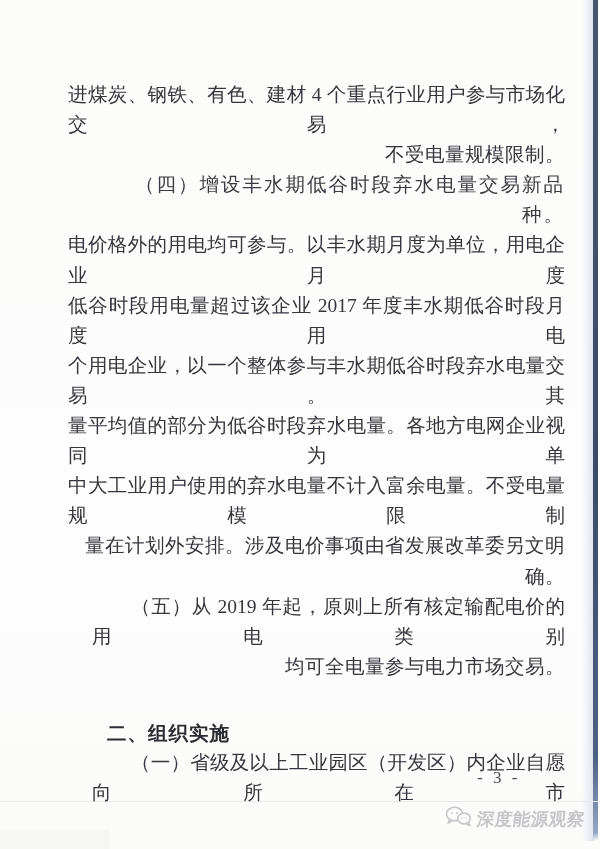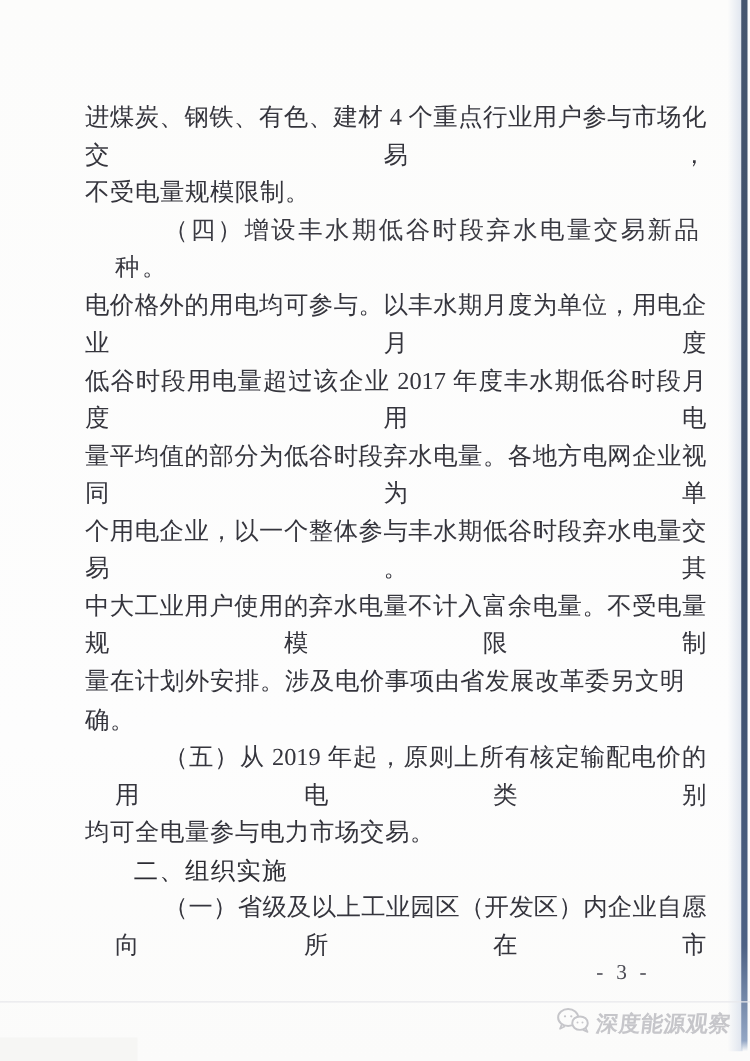--- a/index.html
+++ b/index.html
@@ -16,26 +16,26 @@
     background:linear-gradient(to bottom,#46566f 0%,#3b4b67 55%,#4d6184 90%,#93a6c4 99%,rgba(255,255,255,0) 100%);}
   .edge-line-h{position:absolute;left:0;top:801px;width:600px;height:1px;background:#e8e8eb;}
   .corner-shade{position:absolute;left:0;bottom:0;width:110px;height:19px;background:#f6f6f4;}
   
   .doc-text{
     position:absolute;left:68px;top:80px;width:497px;
     font-size:19.5px;line-height:30.1px;color:#35353d;
   }
   .line{min-height:30.1px;}
   .full{text-align:justify;text-align-last:justify;}
-  .end{text-align:left;letter-spacing:0.5px;}
+  .end{text-align:right;letter-spacing:0.5px;}
   .indent{text-indent:2em;margin-left:24px;}
   .kai{letter-spacing:2px;color:#3a3a42;}
   .heading{
     font-family:"Liberation Sans","DejaVu Sans",sans-serif;
-    font-weight:400;color:#2c2c33;text-indent:2em;letter-spacing:1px;
+    font-weight:700;color:#2c2c33;text-indent:2em;letter-spacing:1px;margin-top:36px;
   }
   .page-num{
     position:absolute;left:477px;top:768px;
     font-size:17px;color:#4b4b54;letter-spacing:3px;
   }
   .watermark{
     position:absolute;top:806px;right:15px;
     display:flex;align-items:center;gap:5px;
   }
   .watermark-text{
@@ -52,22 +52,22 @@
   <div class="edge-line-v"></div>
   <div class="edge-line-h"></div>
   <div class="corner-shade"></div>
 
   <div class="doc-text">
       <div class="line full">进煤炭、钢铁、有色、建材 4 个重点行业用户参与市场化交易，</div>
       <div class="line end">不受电量规模限制。</div>
       <div class="line end indent kai">（四）增设丰水期低谷时段弃水电量交易新品种。</div>
       <div class="line full">电价格外的用电均可参与。以丰水期月度为单位，用电企业月度</div>
       <div class="line full">低谷时段用电量超过该企业 2017 年度丰水期低谷时段月度用电</div>
+      <div class="line full">个用电企业，以一个整体参与丰水期低谷时段弃水电量交易。其</div>
       <div class="line full">量平均值的部分为低谷时段弃水电量。各地方电网企业视同为单</div>
-      <div class="line full">个用电企业，以一个整体参与丰水期低谷时段弃水电量交易。其</div>
       <div class="line full">中大工业用户使用的弃水电量不计入富余电量。不受电量规模限制</div>
       <div class="line end">量在计划外安排。涉及电价事项由省发展改革委另文明确。</div>
       <div class="line full indent">（五）从 2019 年起，原则上所有核定输配电价的用电类别</div>
       <div class="line end">均可全电量参与电力市场交易。</div>
       <div class="line heading">二、组织实施</div>
       <div class="line full indent">（一）省级及以上工业园区（开发区）内企业自愿向所在市</div>
     </div>
 
   <div class="page-num">- 3 -</div>
 

